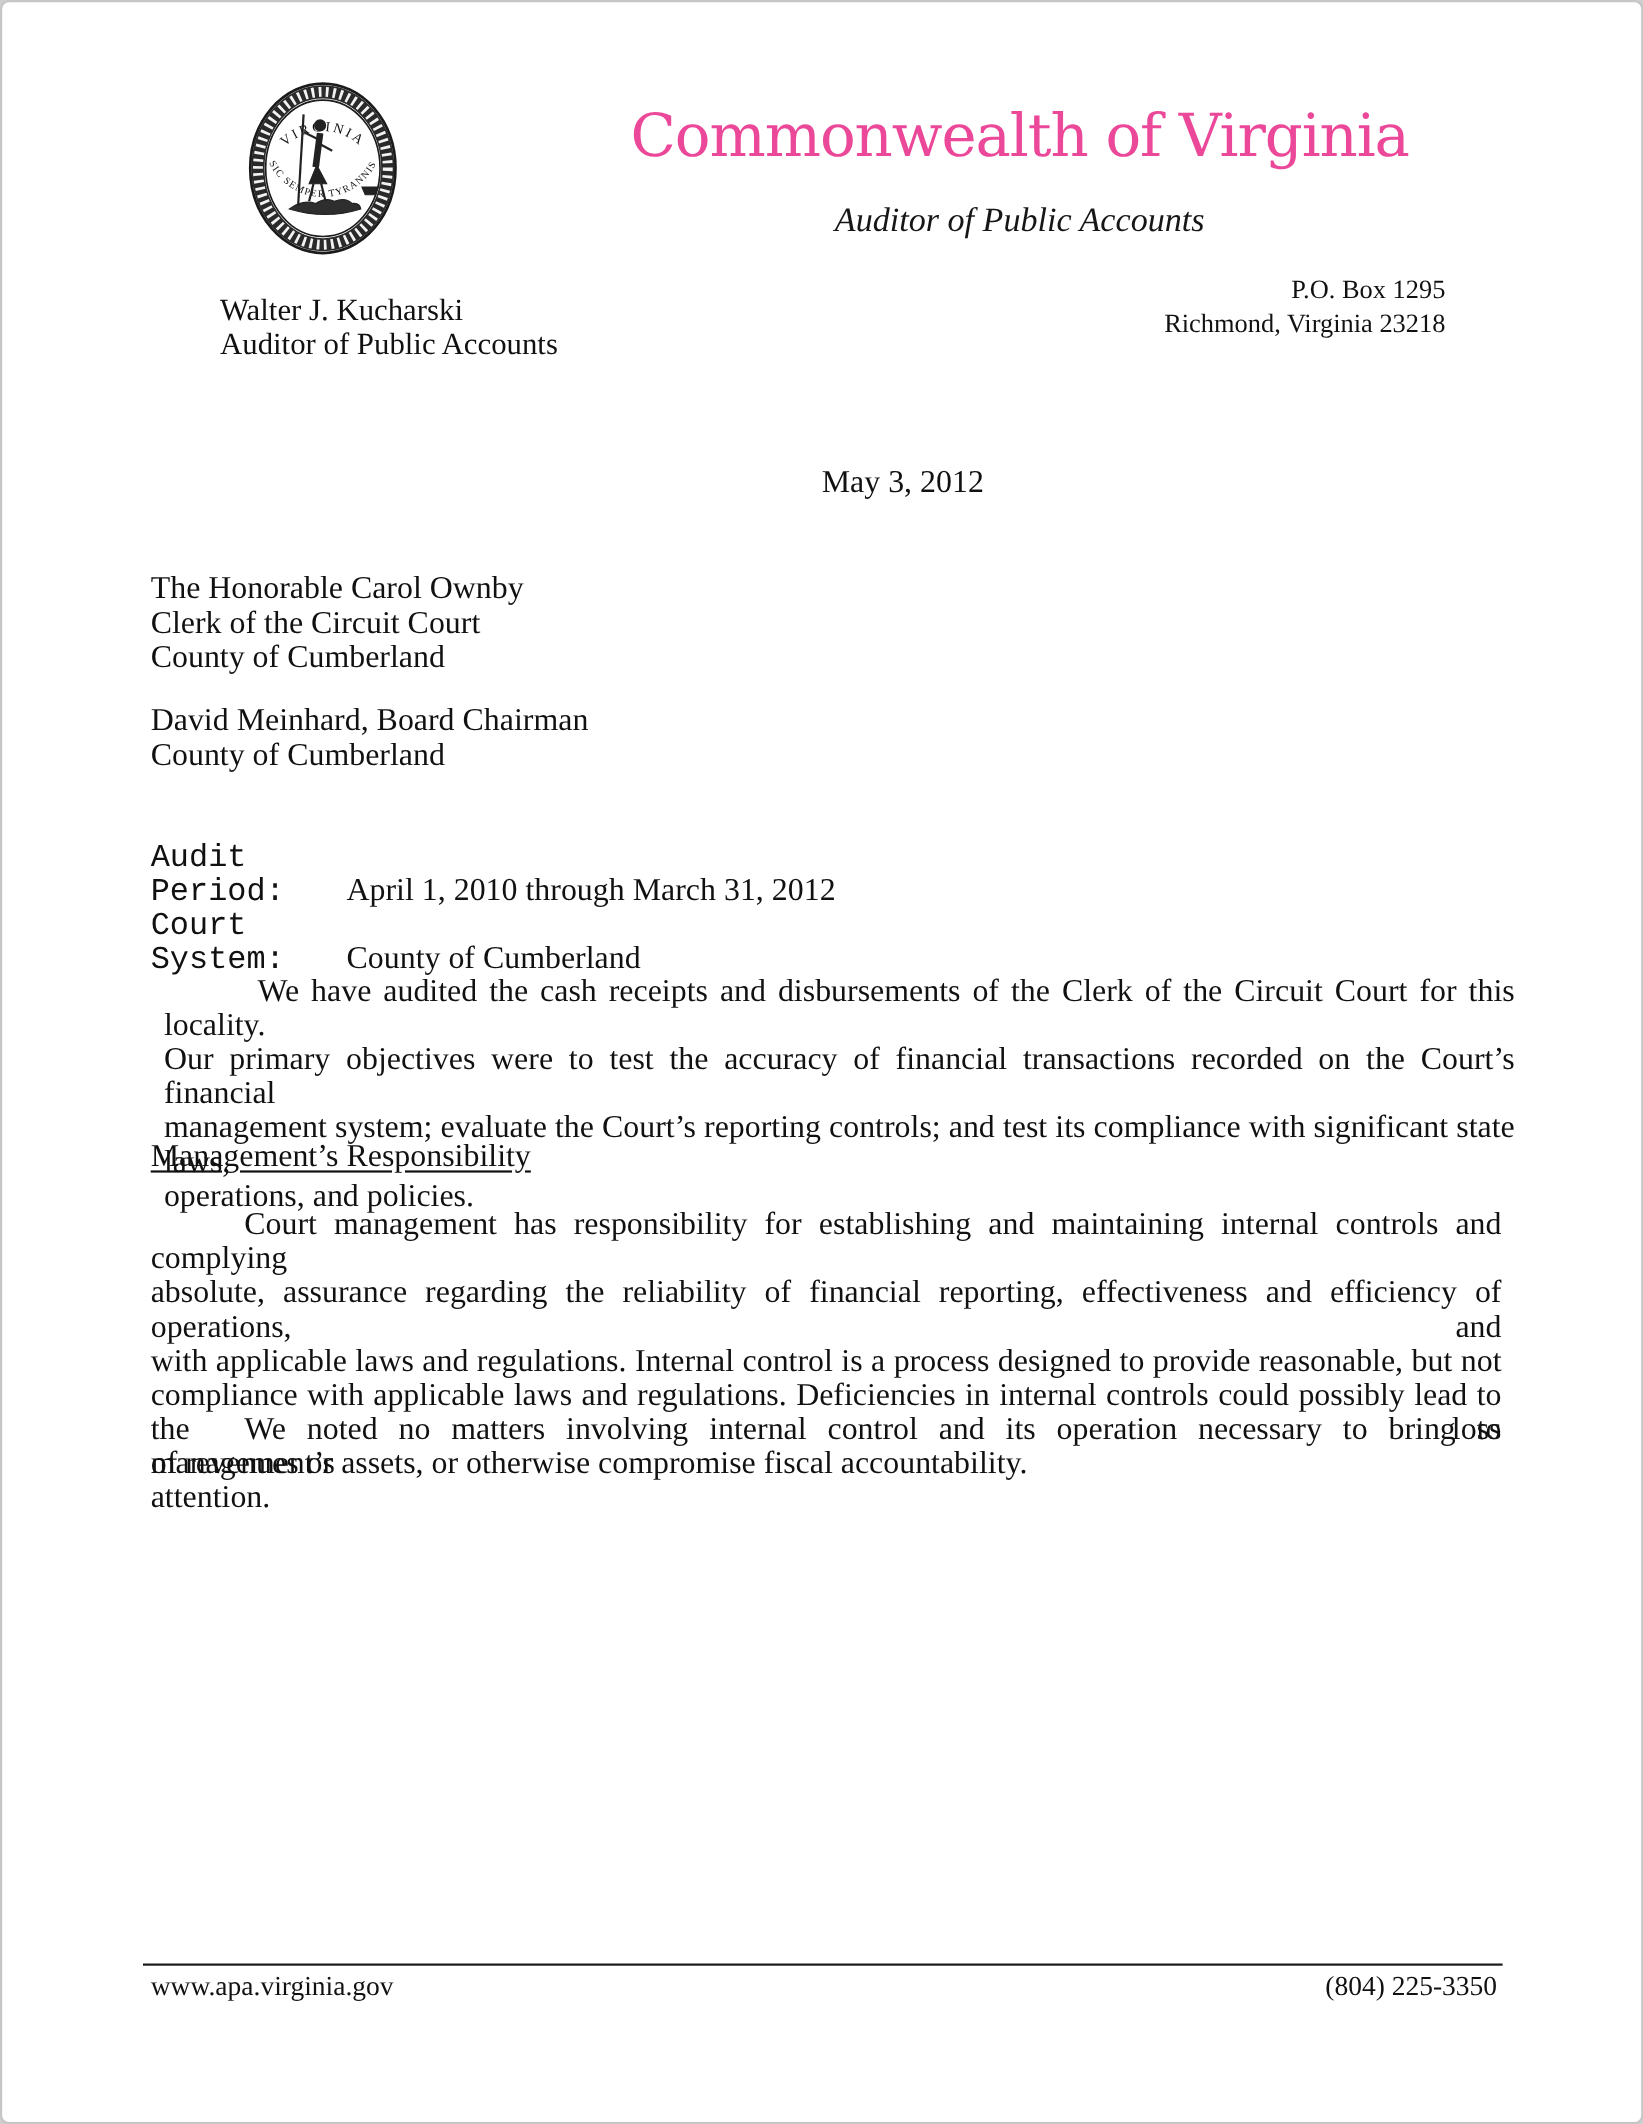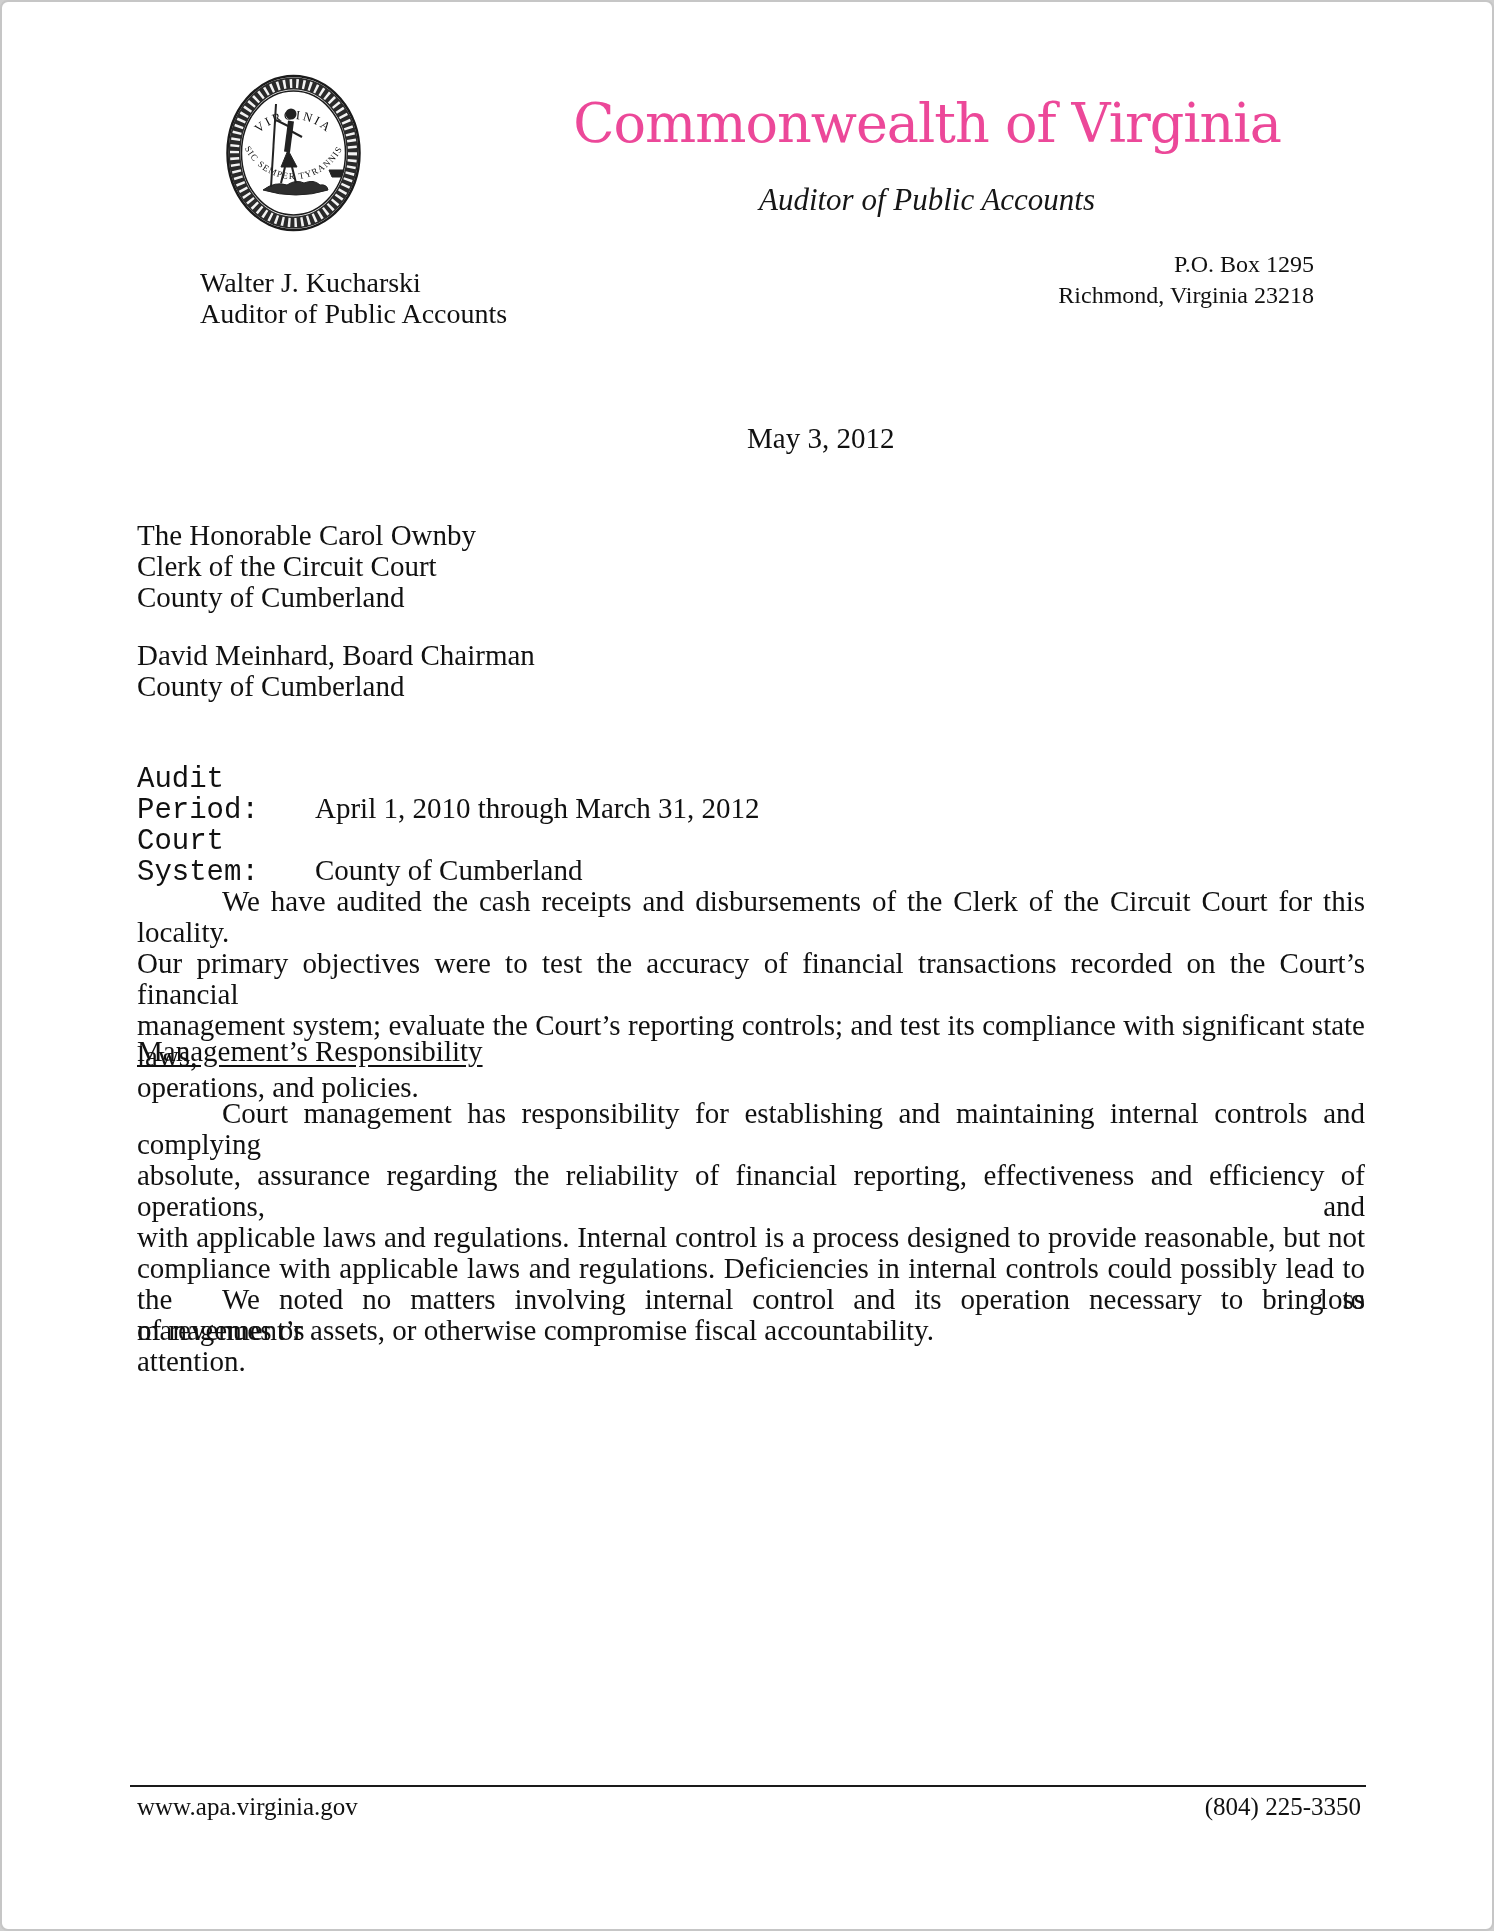--- a/index.html
+++ b/index.html
@@ -37,21 +37,21 @@
   .addr-block{top:247px;right:178px;text-align:right;font-size:24px;line-height:31px;}
 
   
   .date-line{left:745px;top:421px;font-size:29px;line-height:31px;}
   .recip1{left:135px;top:518px;font-size:29px;line-height:31px;}
   .recip2{left:135px;top:638px;font-size:29px;line-height:31px;}
   .audit-block{left:135px;top:762px;font-size:29px;line-height:31px;}
   .audit-label{display:inline-block;width:178px;font-family:Liberation Mono, monospace;}
 
   .bodytext{left:135px;width:1228px;font-size:29px;line-height:31px;}
-  .p1{top:884px;}
+  .p1{top:884px;margin-left:12px;}
   .heading{left:135px;top:1034px;font-size:29px;line-height:31px;
            text-decoration:underline;text-underline-offset:4px;}
   .p2{top:1096px;}
   .p3{top:1282px;}
 
   .jline{text-align:justify;text-align-last:justify;}
   .lline{text-align:left;}
   .indent{text-indent:85px;}
 
   

